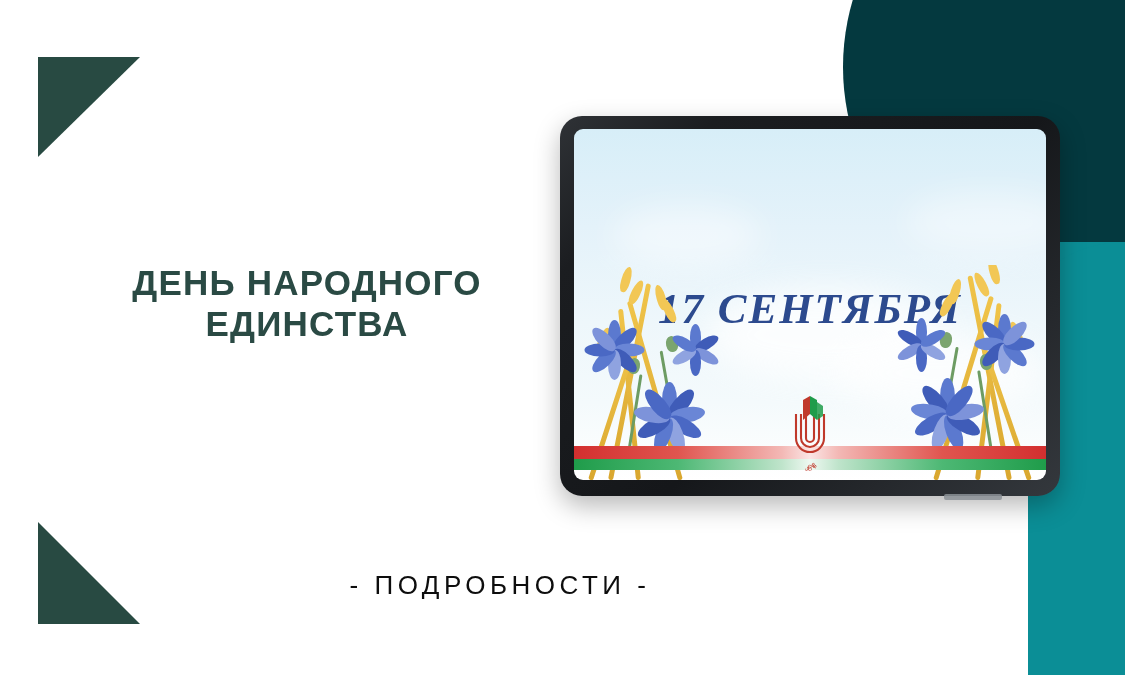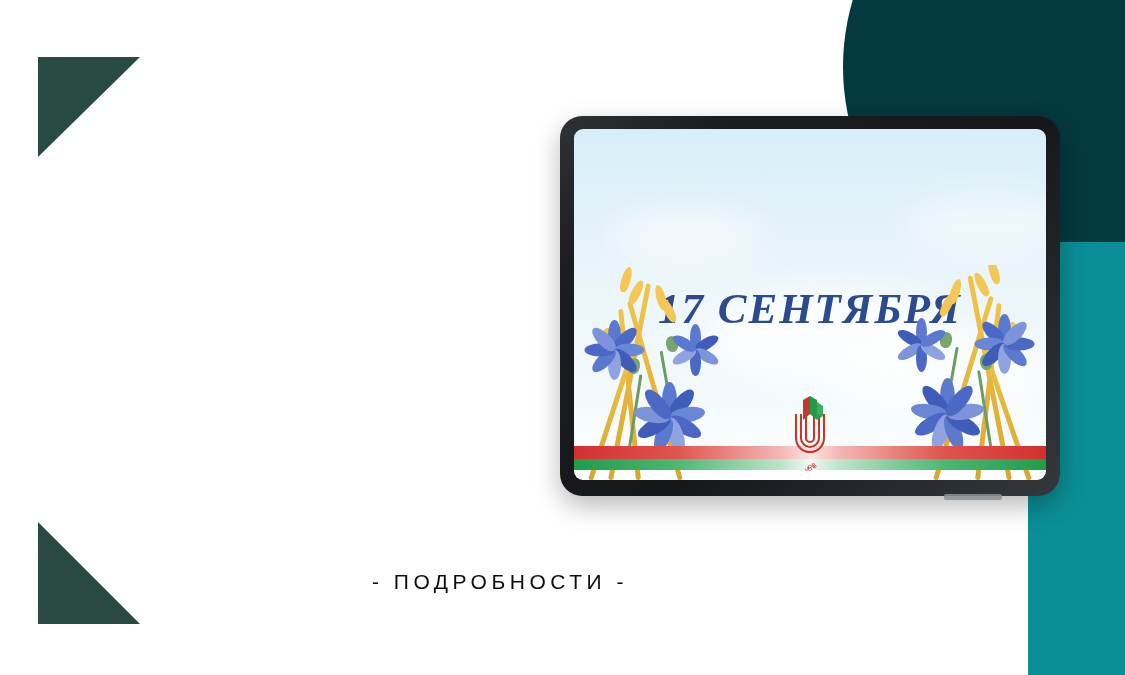--- a/index.html
+++ b/index.html
@@ -57,21 +57,21 @@
     letter-spacing:1.2px;
     text-align:center;
     text-transform:uppercase;
   }
   .cta{
     position:absolute;
     left:0;top:570px;
     width:1000px;
     text-align:center;
     color:#0d0d0d;
-    font-size:21px;
+    font-size:26px;
     letter-spacing:4.5px;
     font-weight:400;
   }
 
   
   .tablet{
     position:absolute;
     left:560px;top:116px;
     width:500px;height:380px;
     background:linear-gradient(135deg,#2f3236 0%,#1b1d20 18%,#15171a 55%,#34383d 100%);
@@ -165,20 +165,21 @@
 <body>
 
 <div class="stage">
 
   <div class="circle-dark"></div>
   <div class="teal-under"></div>
   <div class="teal-band"></div>
   <div class="tri tri-tl"></div>
   <div class="tri tri-bl"></div>
 
+  <div class="headline">ДЕНЬ НАРОДНОГО ЕДИНСТВА</div>
 
   <div class="cta">- ПОДРОБНОСТИ -</div>
 
   <div class="tablet">
     <div class="screen">
 
       <div class="cloud c1"></div>
       <div class="cloud c2"></div>
       <div class="cloud c3"></div>
       <div class="cloud c4"></div>

